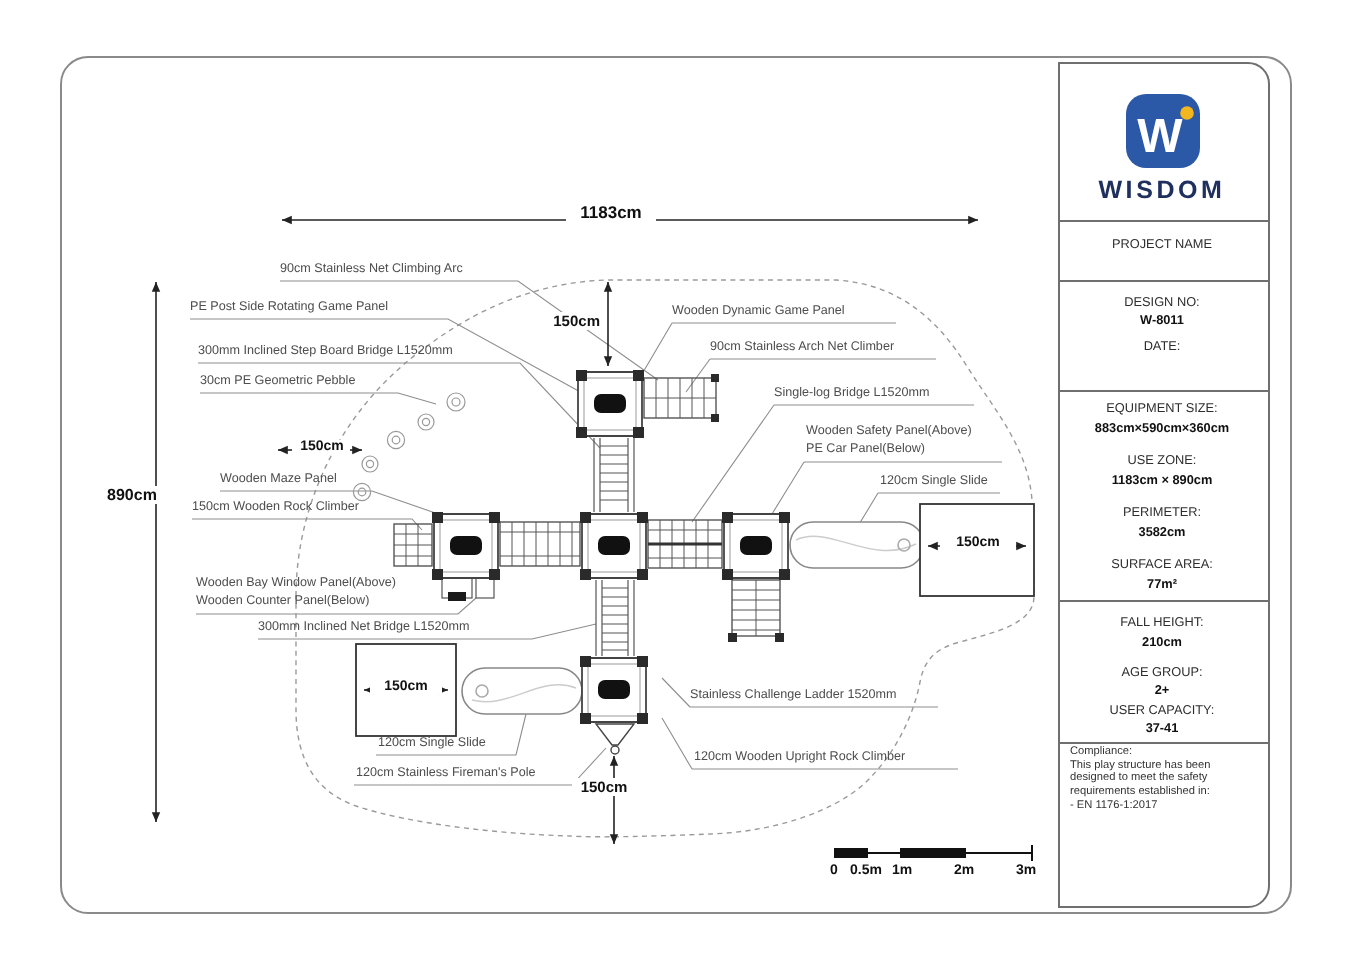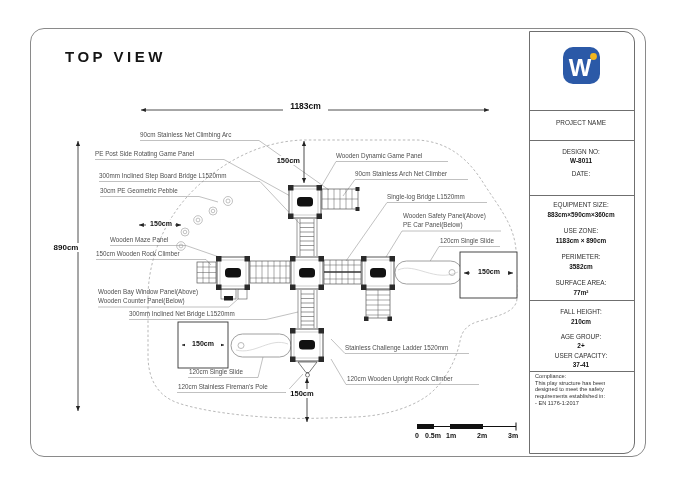--- a/index.html
+++ b/index.html
@@ -164,21 +164,20 @@
   </svg>
 
   <div class="frame"></div>
   <div class="sidebar-box"></div>
   <div class="sb-div" style="top:110px"></div>
   <div class="sb-div" style="top:140px"></div>
   <div class="sb-div" style="top:195px"></div>
   <div class="sb-div" style="top:300px"></div>
   <div class="sb-div" style="top:371px"></div>
 
-  <div class="title">TOP VIEW</div>
 
   <div class="co" style="left:140px;top:131px">90cm Stainless Net Climbing Arc</div>
   <div class="co" style="left:95px;top:150px">PE Post Side Rotating Game Panel</div>
   <div class="co" style="left:99px;top:172px">300mm Inclined Step Board Bridge L1520mm</div>
   <div class="co" style="left:100px;top:187px">30cm PE Geometric Pebble</div>
   <div class="co" style="left:110px;top:236px">Wooden Maze Panel</div>
   <div class="co" style="left:96px;top:250px">150cm Wooden Rock Climber</div>
   <div class="co" style="left:98px;top:288px">Wooden Bay Window Panel(Above)</div>
   <div class="co" style="left:98px;top:297px">Wooden Counter Panel(Below)</div>
   <div class="co" style="left:129px;top:310px">300mm Inclined Net Bridge L1520mm</div>
@@ -200,20 +199,21 @@
   <div class="dim" style="left:286px;top:389px;width:32px;font-size:7.5px">150cm</div>
   <div class="dim" style="left:185px;top:340px;width:36px;font-size:7px">150cm</div>
   <div class="dim" style="left:470px;top:268px;width:38px;font-size:7px">150cm</div>
 
   <div class="sc" style="left:415px;top:432px">0</div>
   <div class="sc" style="left:425px;top:432px">0.5m</div>
   <div class="sc" style="left:446px;top:432px">1m</div>
   <div class="sc" style="left:477px;top:432px">2m</div>
   <div class="sc" style="left:508px;top:432px">3m</div>
 
+  <div class="brand-name">WISDOM</div>
   <div class="sb-t" style="top:119px">PROJECT NAME</div>
   <div class="sb-t" style="top:148px">DESIGN NO:</div>
   <div class="sb-t sb-v" style="top:157px">W-8011</div>
   <div class="sb-t" style="top:170px">DATE:</div>
 
   <div class="sb-t" style="top:201px">EQUIPMENT SIZE:</div>
   <div class="sb-t sb-v" style="top:211px">883cm×590cm×360cm</div>
   <div class="sb-t" style="top:227px">USE ZONE:</div>
   <div class="sb-t sb-v" style="top:237px">1183cm × 890cm</div>
   <div class="sb-t" style="top:253px">PERIMETER:</div>

